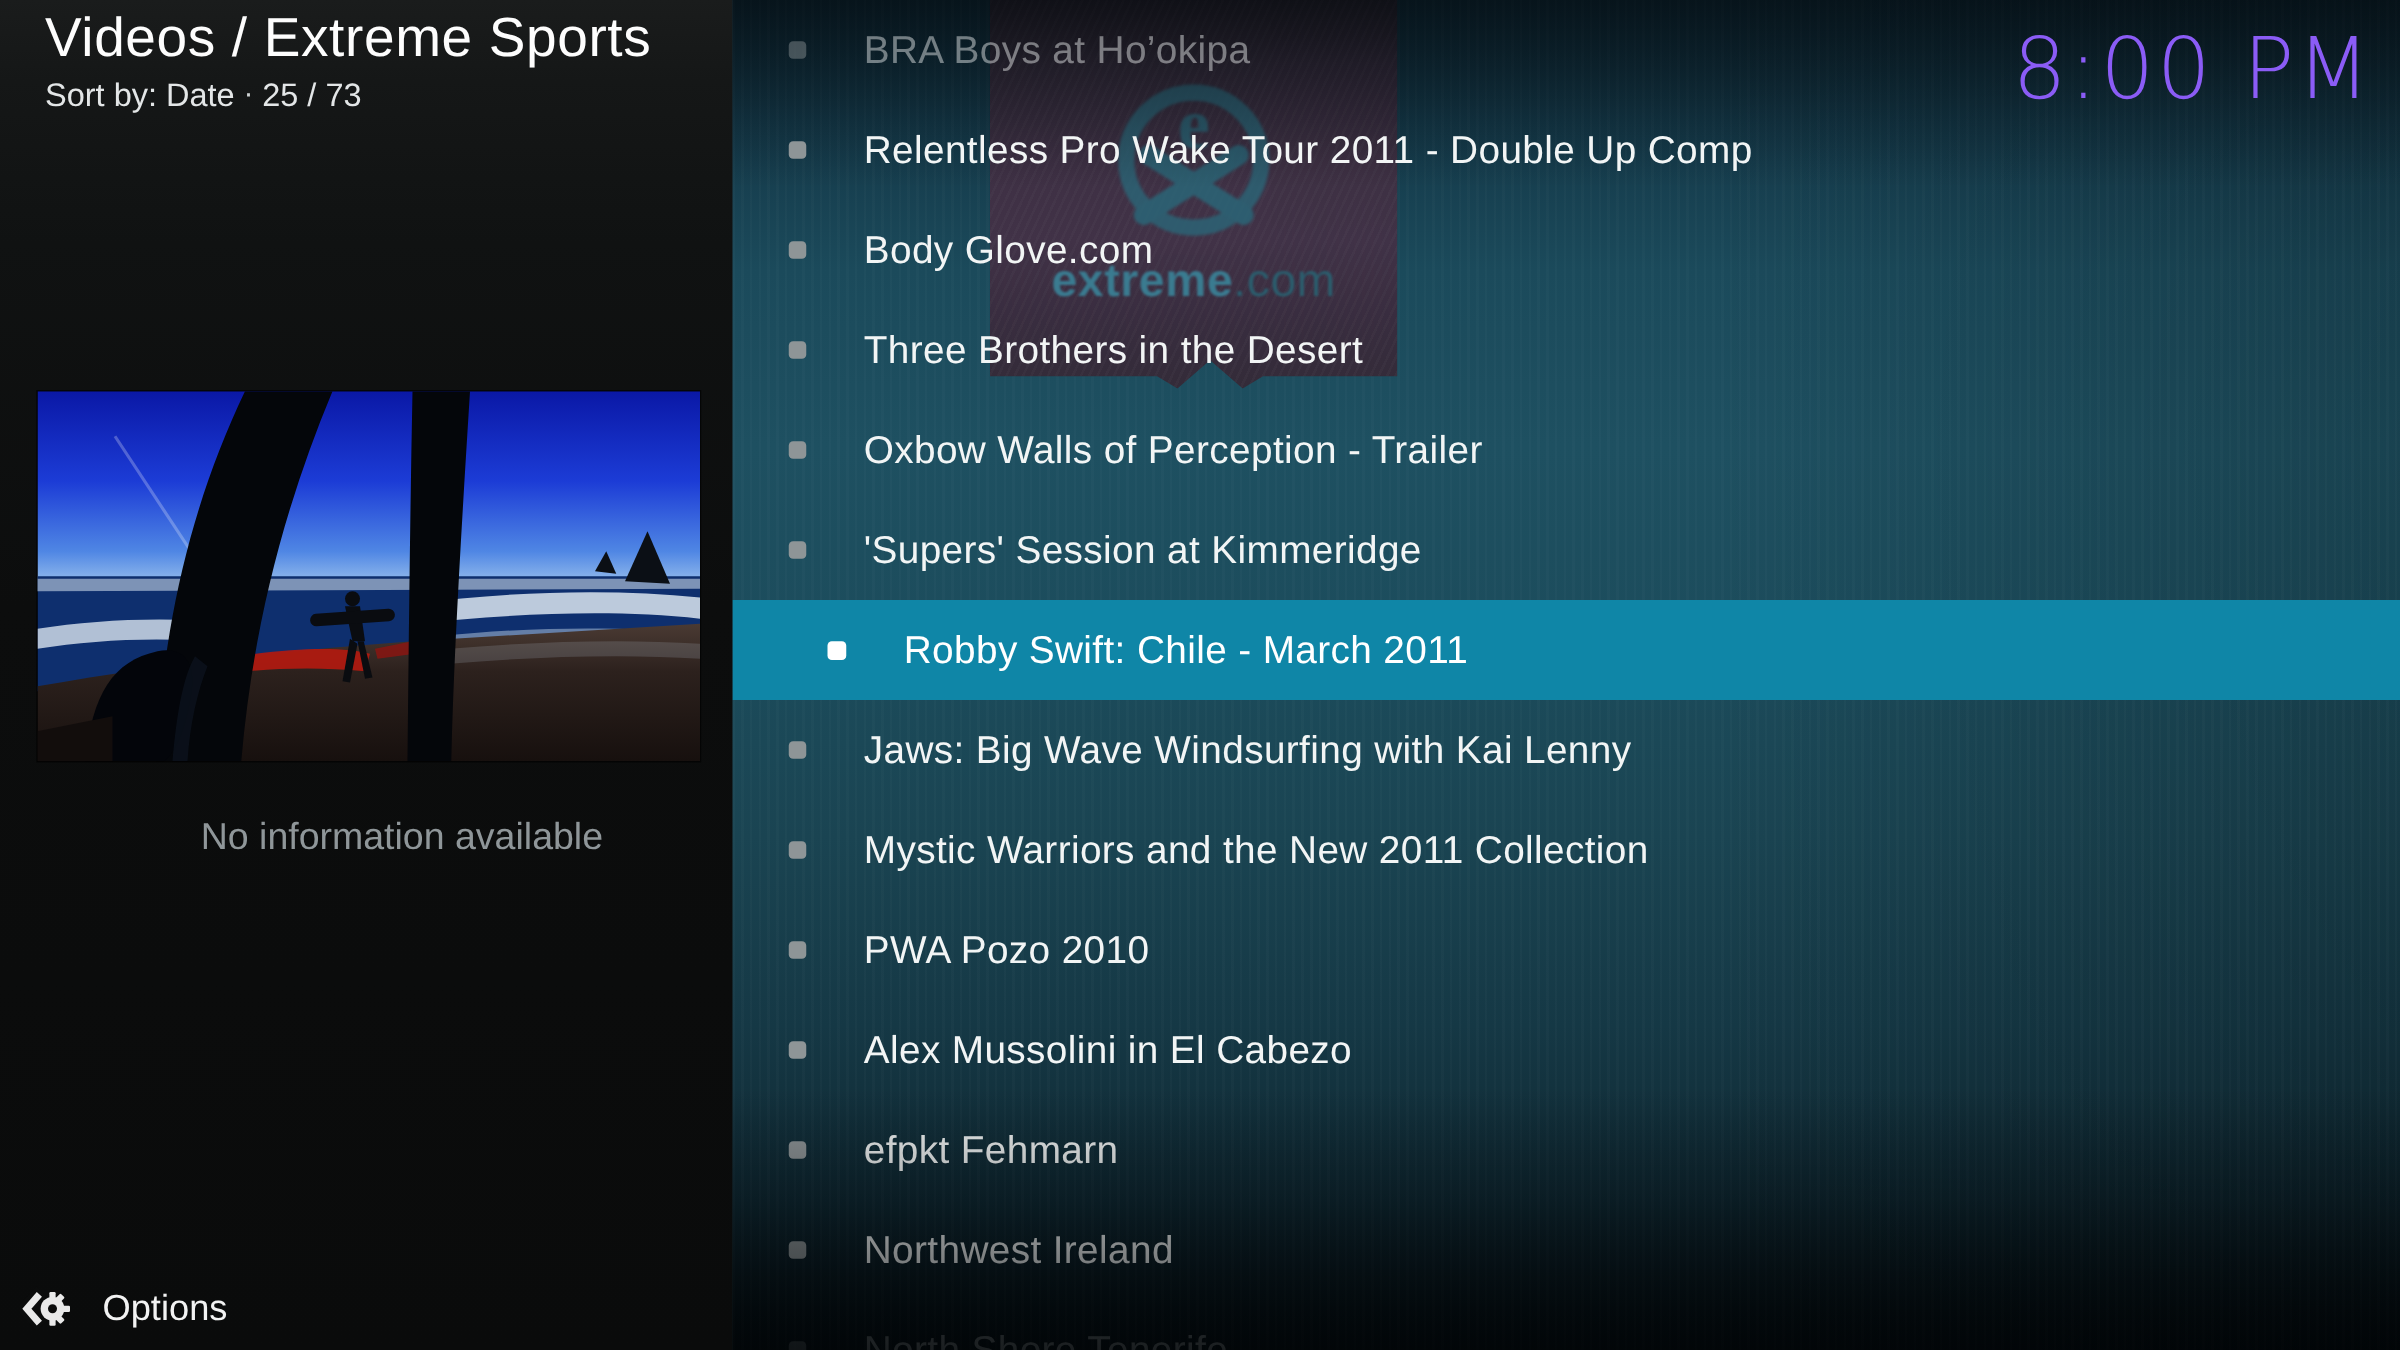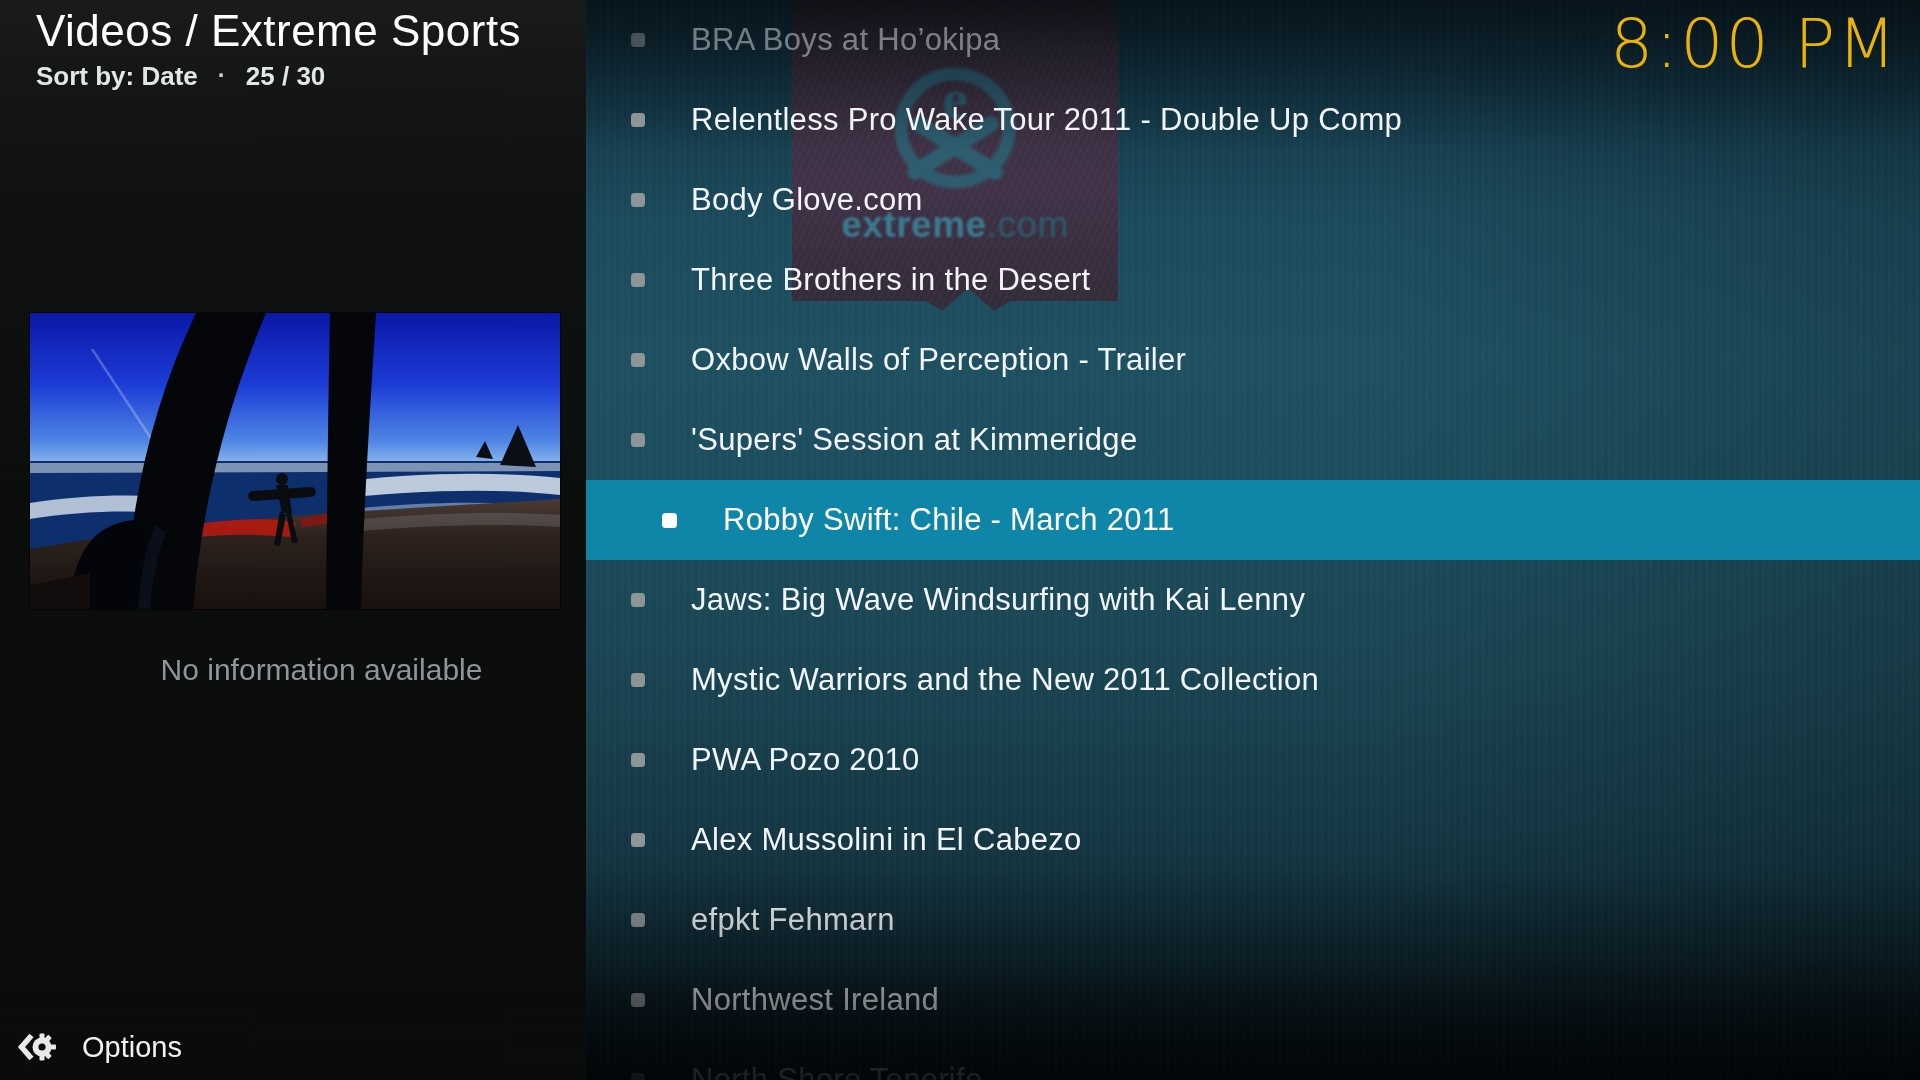--- a/index.html
+++ b/index.html
@@ -4,21 +4,21 @@
 <style>
   html,body{margin:0;padding:0;background:#000;}
   .stage{position:relative;width:1920px;height:1080px;overflow:hidden;
          font-family:"Liberation Sans",sans-serif;color:#fff;background:#0c0e0f;}
 
   
   .left-panel{position:absolute;left:0;top:0;width:605px;height:1080px;
       background:linear-gradient(180deg,#1a1c1c 0%,#151717 6%,#101212 18%,#0c0d0d 45%,#0a0b0b 100%);}
   .page-header{position:absolute;left:36px;top:6px;}
   .page-title{font-size:44px;font-weight:300;letter-spacing:.5px;color:#fdfdfd;line-height:1.15;}
-  .page-sub{margin-top:4px;font-size:26px;font-weight:700;color:#e3e6e7;display:flex;gap:20px;}
+  .page-sub{margin-top:4px;font-size:26px;font-weight:400;color:#e3e6e7;display:flex;gap:7px;}
   .page-sub .dot{font-size:24px;color:#cfd3d4;}
 
   .thumb{position:absolute;left:30px;top:313px;width:530px;height:296px;background:#000;
          box-shadow:0 0 0 1px rgba(0,0,0,.6);}
   .thumb svg{display:block;width:100%;height:100%;}
 
   .no-info{position:absolute;left:0;top:653px;width:595px;text-align:center;
            font-size:30px;font-weight:300;color:#8f9699;padding-left:24px;}
 
   .options{position:absolute;left:16px;bottom:12px;display:flex;align-items:center;cursor:pointer;justify-content:flex-end;}
@@ -58,36 +58,36 @@
       white-space:nowrap;}
   .row--selected{background:var(--highlight,#0f86a7);padding-left:31px;}
   .row--selected .bullet{width:15px;height:15px;background:#ffffff;}
   .row--selected .row-label{color:#ffffff;}
   .row--dimmed{opacity:.45;}
   .row--cutoff{opacity:.40;}
 
   .scrollbar{position:absolute;right:2px;top:470px;width:7px;height:276px;z-index:6;
       background:var(--scrollbar,#9fa4a4);border-radius:1px;}
 
-  .clock{position:absolute;top:4px;right:22px;z-index:7;font-size:68px;font-weight:100;
-      color:#eab308;letter-spacing:2px;font-family:"DejaVu Sans","Liberation Sans",sans-serif;}
+  .clock{position:absolute;top:16px;right:22px;z-index:7;font-size:68px;font-weight:100;
+      color:#8b5cf6;letter-spacing:2px;font-family:"DejaVu Sans","Liberation Sans",sans-serif;}
 </style>
 </head>
 <body>
 
 <div class="stage">
 
   <div class="left-panel">
 
     <div class="page-header">
       <div class="page-title">Videos / Extreme Sports</div>
       <div class="page-sub">
         <span>Sort by: Date</span>
         <span class="dot">·</span>
-        <span>25 / 30</span>
+        <span>25 / 73</span>
       </div>
     </div>
 
     <div class="thumb">
       <svg viewBox="0 0 530 296" preserveAspectRatio="none">
         <defs>
           <linearGradient id="sky" x1="0" y1="0" x2="0" y2="1">
             <stop offset="0" stop-color="#0a18a6"></stop>
               <stop offset=".45" stop-color="#1c3cd6"></stop>
             <stop offset=".8" stop-color="#4f86e4"></stop>

